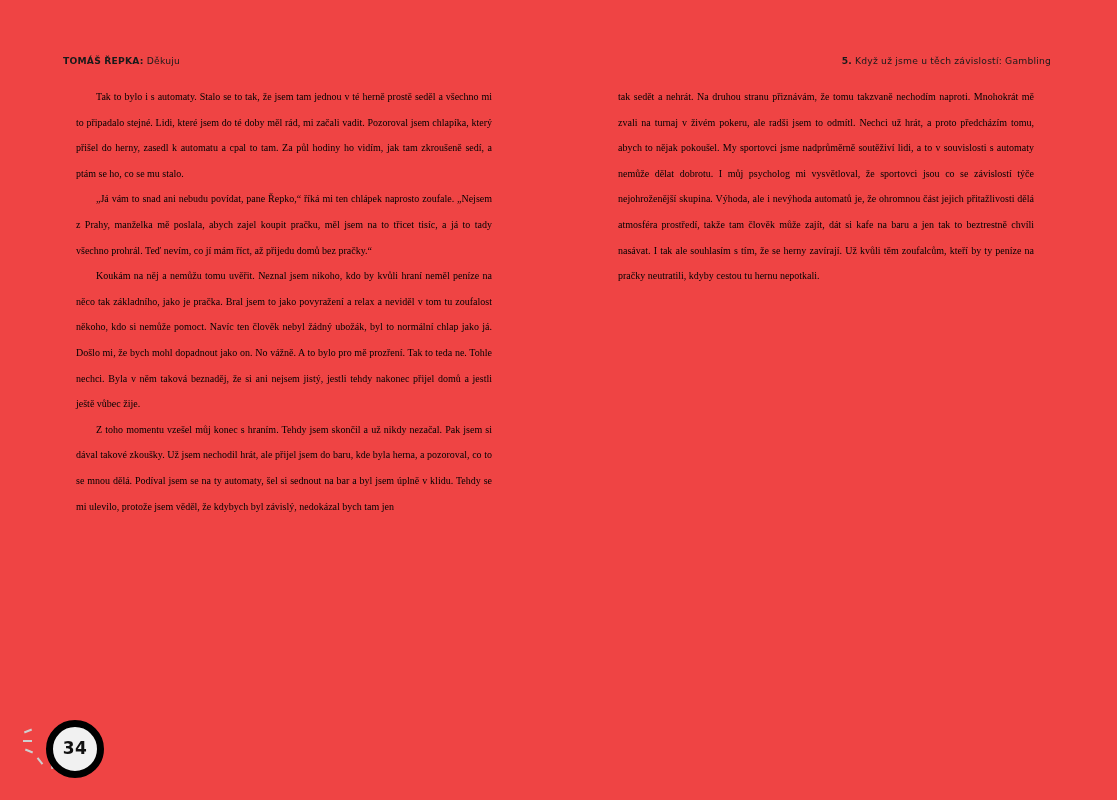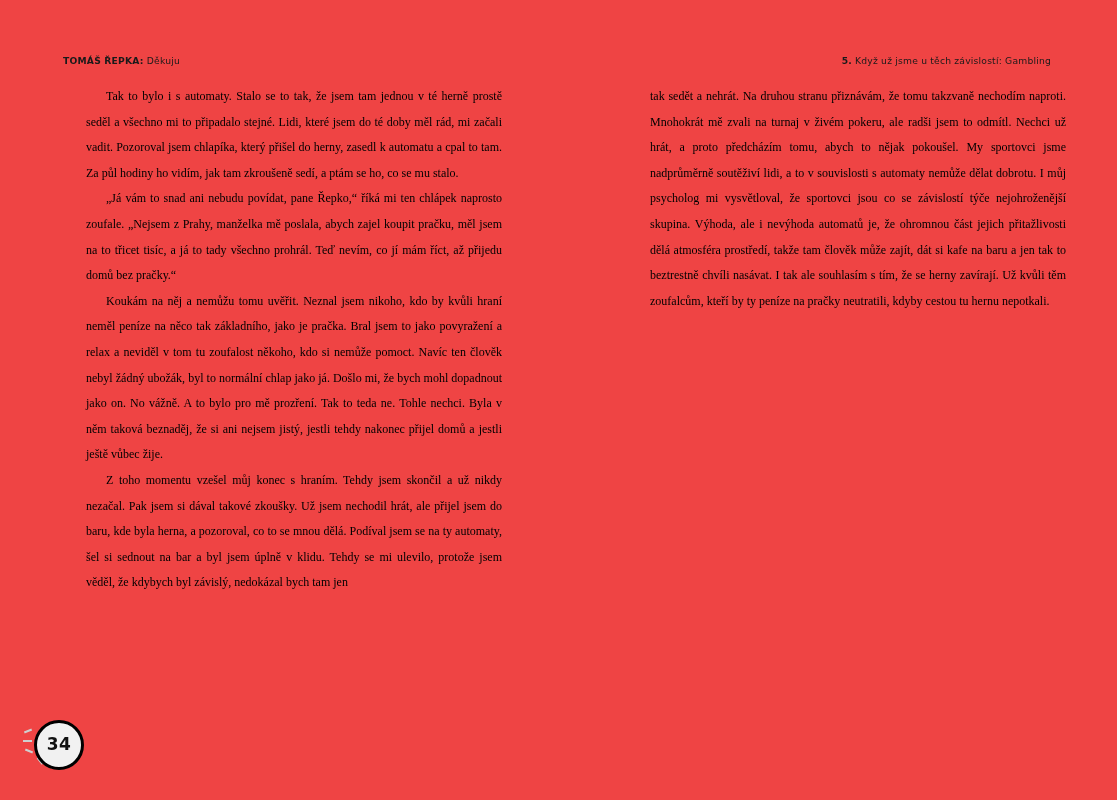--- a/index.html
+++ b/index.html
@@ -44,55 +44,54 @@
   }
   .header-right .strong {
     font-weight: bold;
   }
 
   
   .col {
     position: absolute;
     top: 84px;
     width: 416px;
-    font-size: 12px;
+    font-size: 10px;
     line-height: 25.6px;
     text-align: justify;
     text-justify: inter-word;
     hyphens: manual;
-    margin-left: 10px;
   }
   .col-left  { left: 76px; }
-  .col-right { left: 640px; }
+  .col-right { left: 618px; }
 
   .col p {
     margin: 0;
     text-indent: 20px;
   }
   .col p.noindent {
     text-indent: 0;
   }
 
   
   .folio {
     position: absolute;
     left: 22px;
     top: 712px;
     width: 58px;
     height: 58px;
   }
   .folio-circle {
     position: absolute;
-    left: 12px;
+    left: 24px;
     top: 8px;
     width: 44px;
     height: 44px;
     border-radius: 50%;
     background: #f1f1f1;
-    border: 3px solid #000000;
+    border: 7px solid #000000;
     display: flex;
     align-items: center;
     justify-content: center;
   }
   .folio-num {
     font-family: "DejaVu Sans", sans-serif;
     font-weight: bold;
     font-size: 17px;
     color: #111111;
     letter-spacing: 0.5px;

